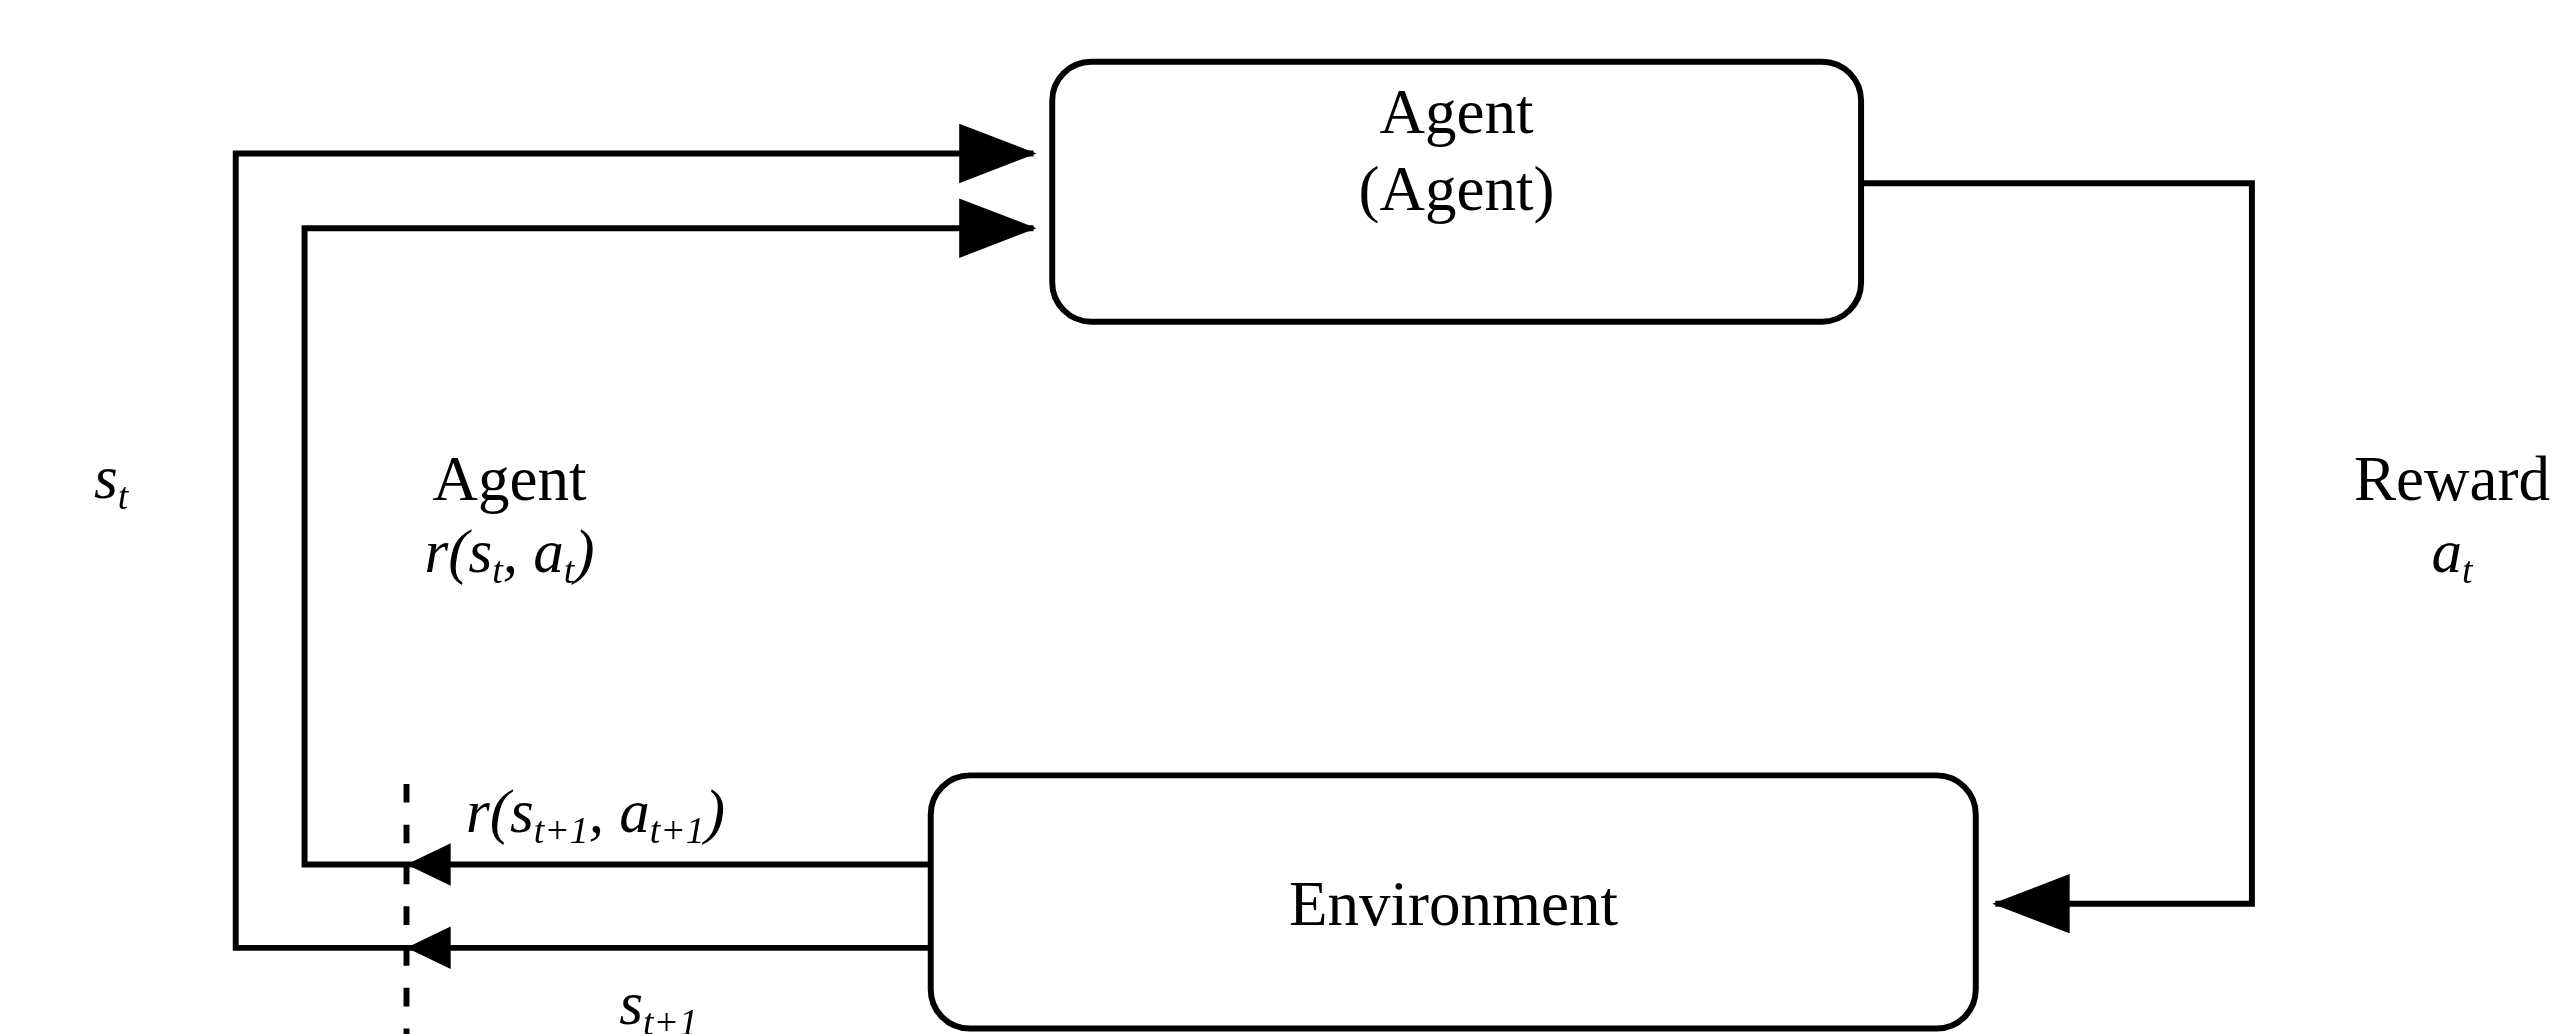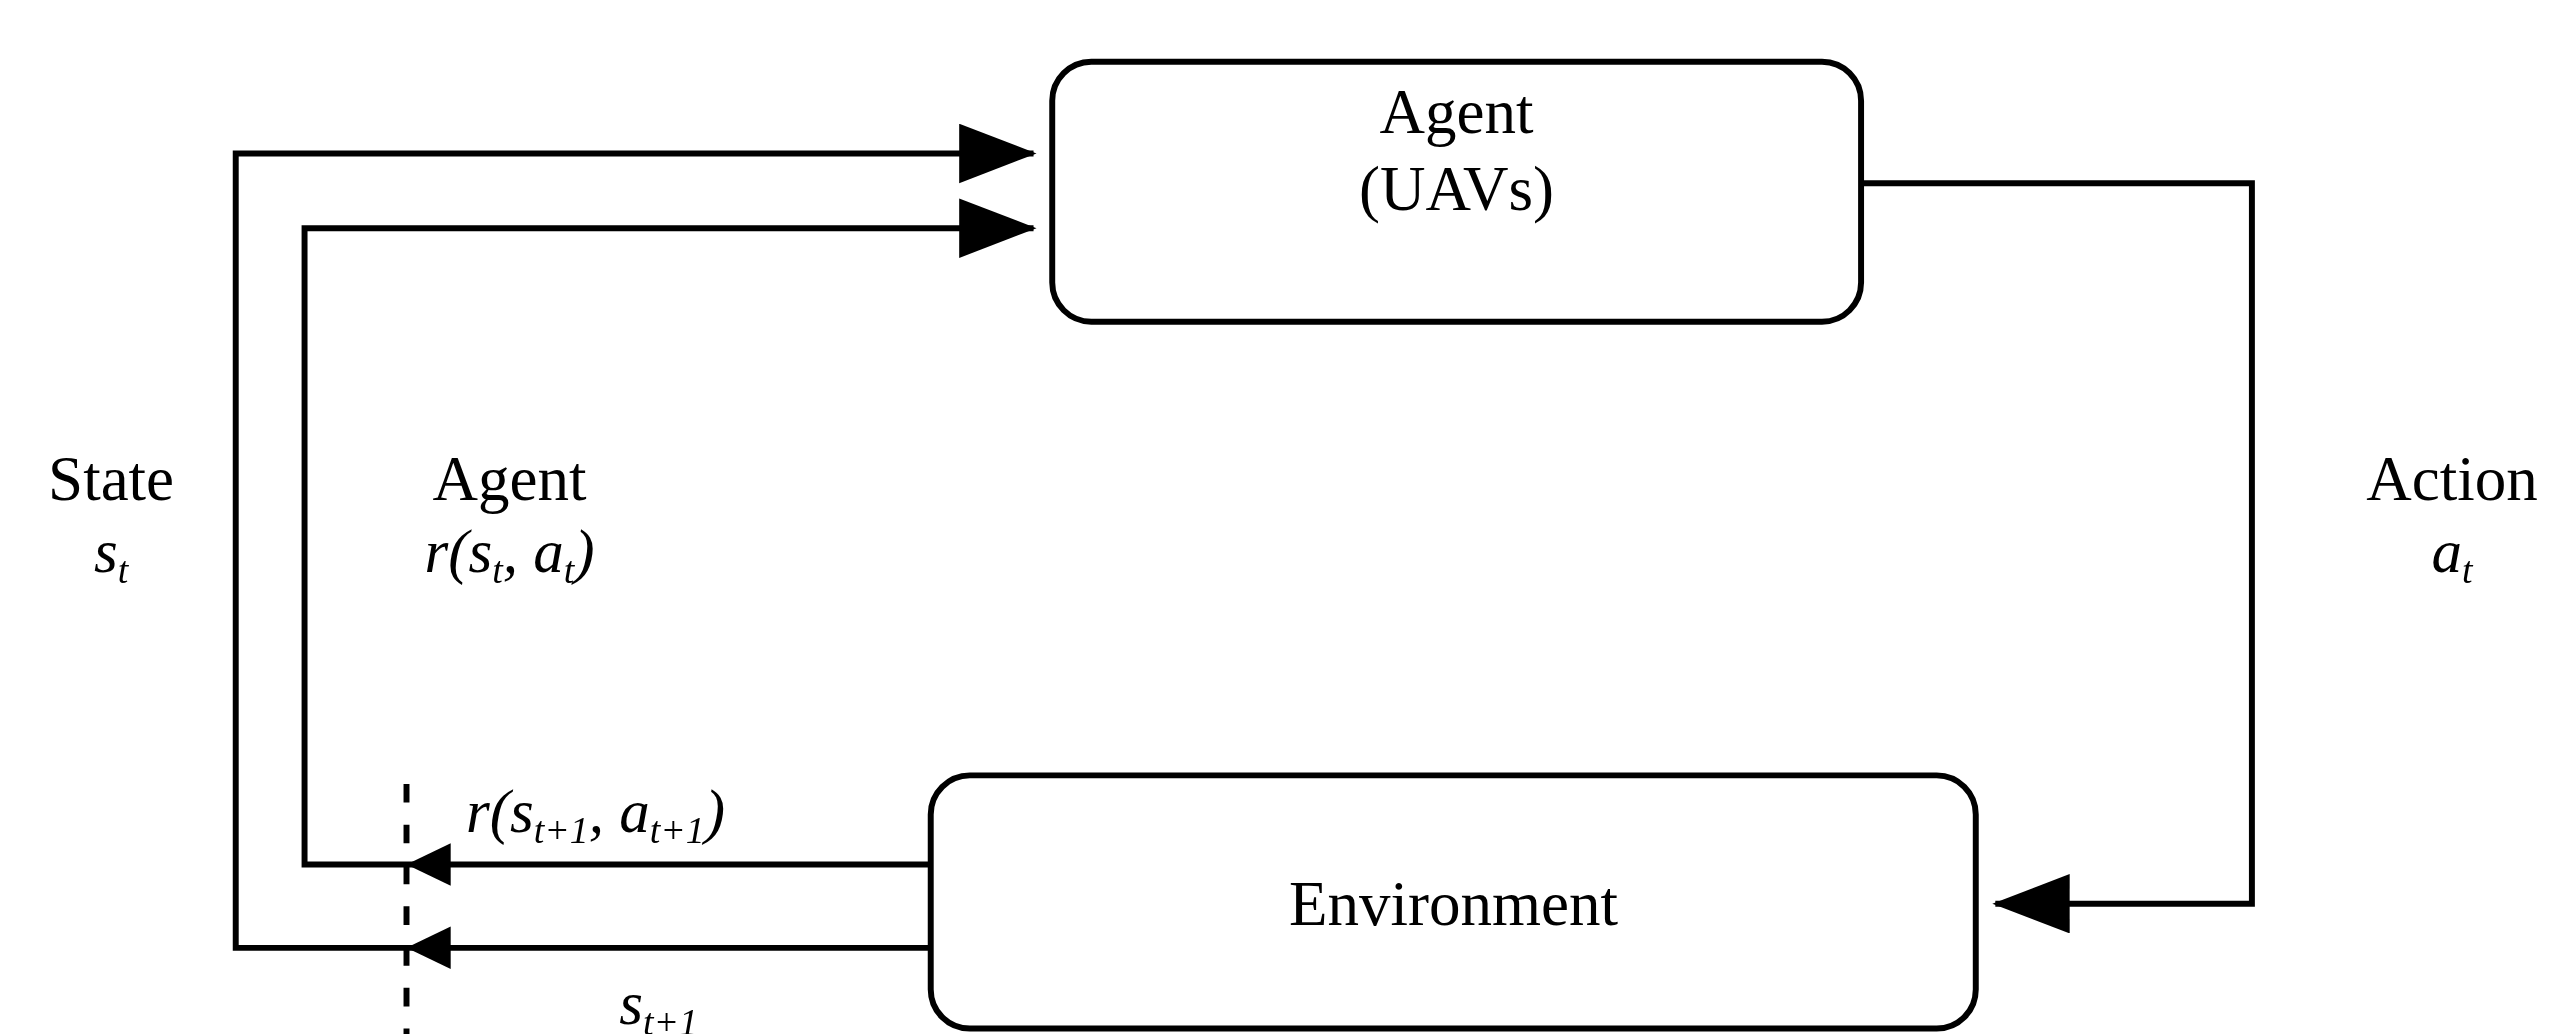--- a/index.html
+++ b/index.html
@@ -83,43 +83,42 @@
     <path d="M 2190 165 L 2650 165 L 2650 1013 L 2348 1013" fill="none" stroke="#000000" stroke-width="7" marker-end="url(#arrowhead-right)"></path>
 
     <path d="M 478 967 L 530 942 L 530 992 z" fill="#000000"></path>
     <path d="M 478 1065 L 530 1040 L 530 1090 z" fill="#000000"></path>
 
     <line x1="478" y1="872" x2="478" y2="1190" stroke="#000000" stroke-width="7" stroke-dasharray="22 26"></line>
   </svg>
 
   <div class="node-label" style="left:1052px; top:31px; width:809px;">
     <div class="big">Agent</div>
-    <div class="big">(UAVs)</div>
+    <div class="big">(Agent)</div>
   </div>
 
   <div class="node-label" style="left:931px; top:823px; width:1045px;">
     <div class="big">Environment</div>
   </div>
 
   <div class="edge-label center-col" style="left:5.1px; top:399px; width:212px;">
-    <div class="big">State</div>
     <div class="math">
       <span>s</span><span class="sub">t</span>
     </div>
   </div>
 
   <div class="edge-label center-col" style="left:331px; top:399px; width:357px;">
     <div class="big">Agent</div>
     <div class="math">
       <span>r(s</span><span class="sub">t</span><span>, a</span><span class="sub">t</span><span>)</span>
     </div>
   </div>
 
   <div class="edge-label center-col" style="left:2329px; top:399px; width:246px;">
-    <div class="big">Action</div>
+    <div class="big">Reward</div>
     <div class="math">
       <span>a</span><span class="sub">t</span>
     </div>
   </div>
 
   <div class="edge-label" style="left:466px; top:733px;">
     <div class="math">
       <span>r(s</span><span class="sub">t+1</span><span>, a</span><span class="sub">t+1</span><span>)</span>
     </div>
   </div>

